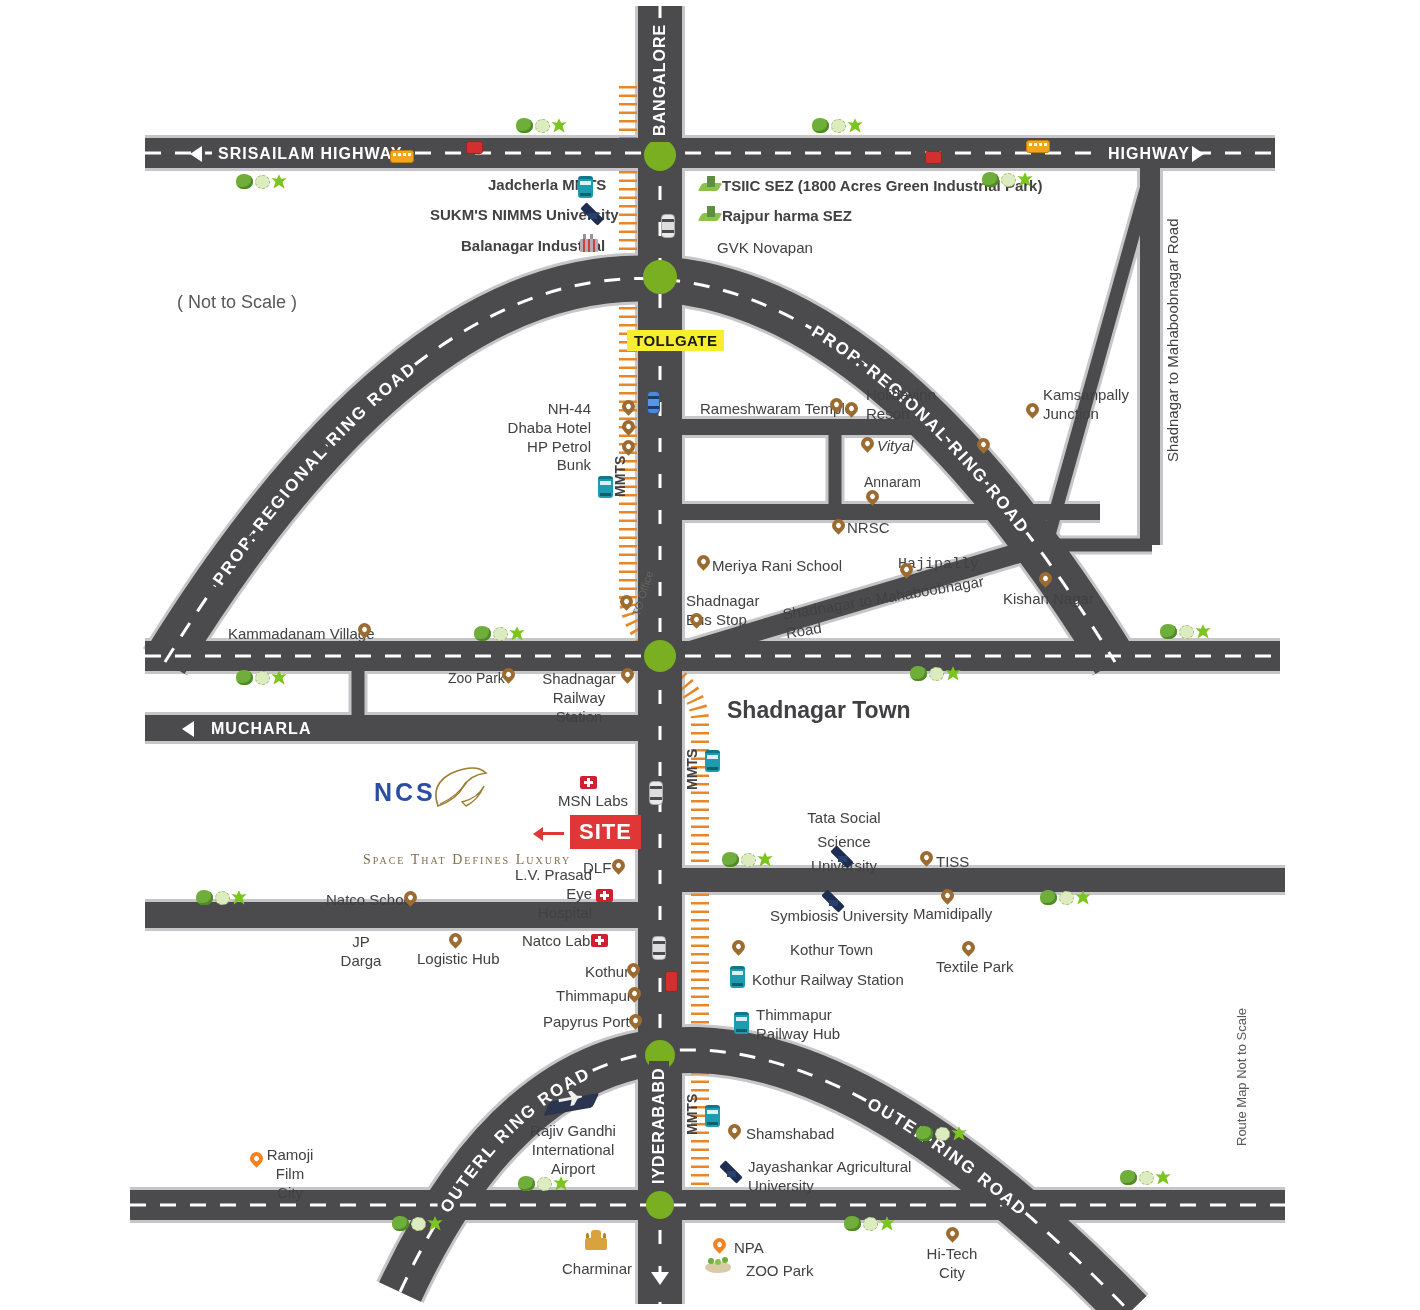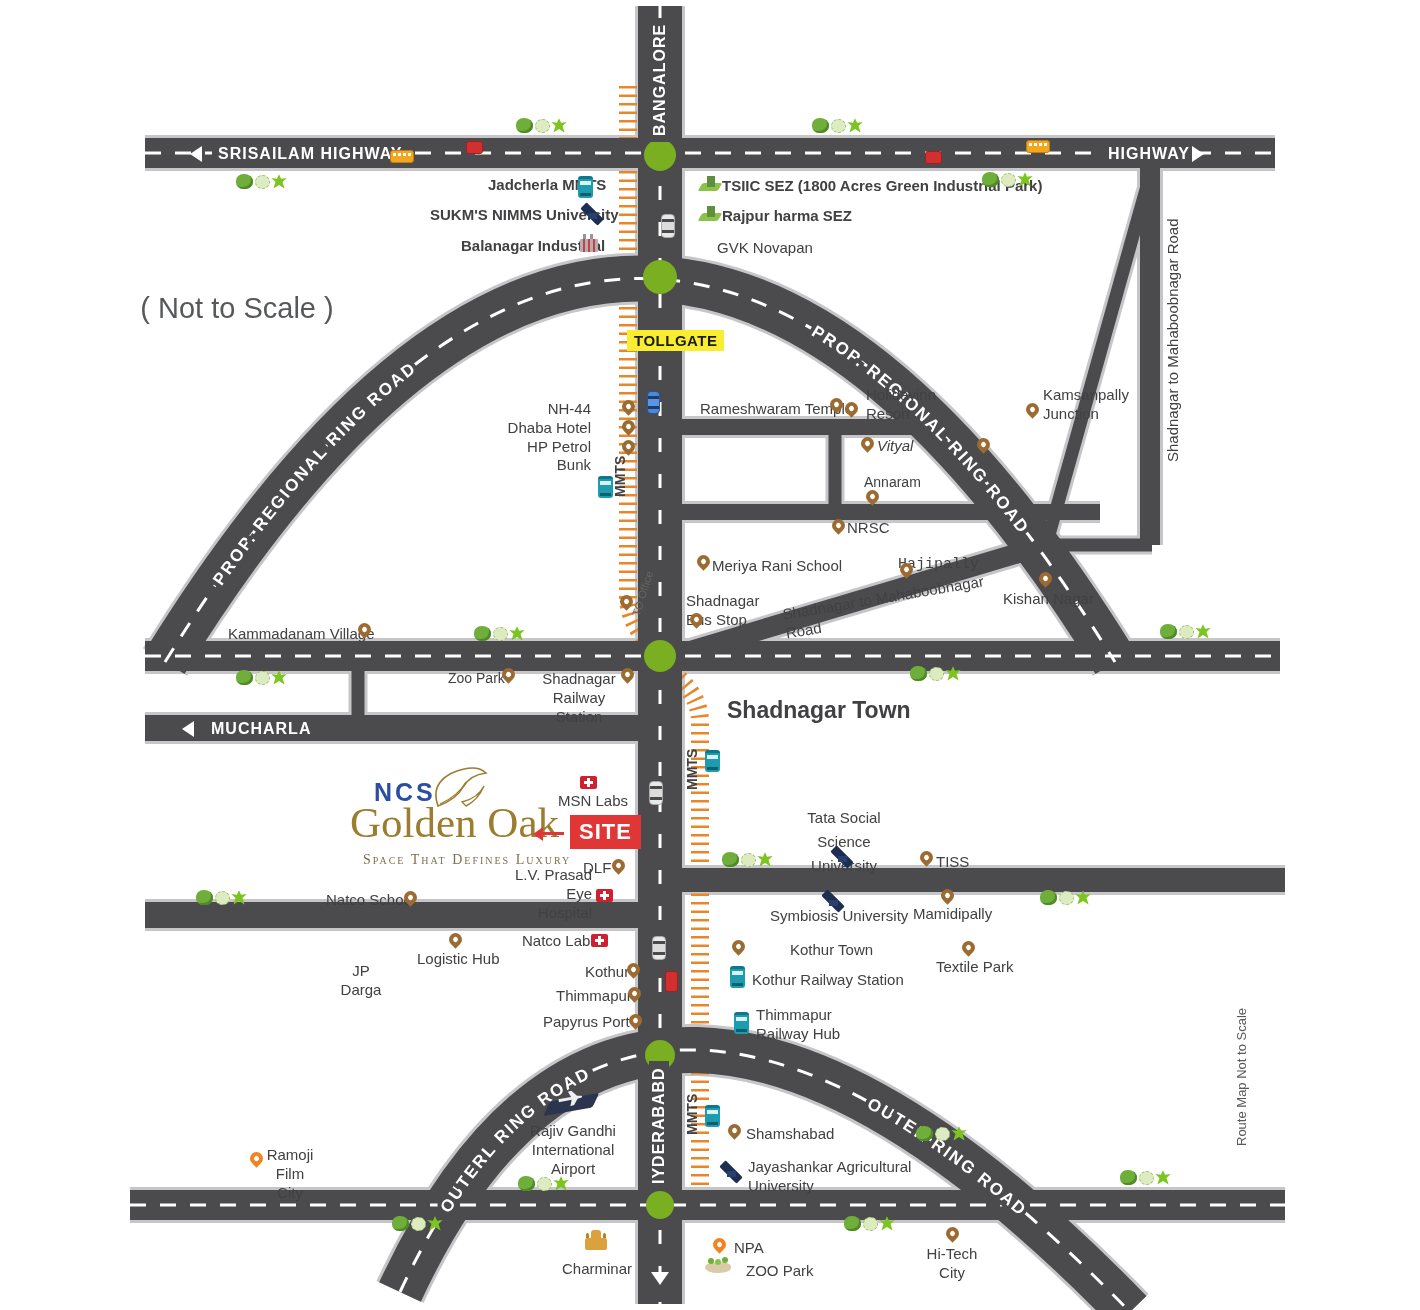--- a/index.html
+++ b/index.html
@@ -10,21 +10,21 @@
        letter-spacing:2px;text-anchor:middle;dominant-baseline:central;
        paint-order:stroke;stroke:#4b4b4d;stroke-width:8px;}
   .lbl{position:absolute;font-size:15px;color:#414042;white-space:pre-line;line-height:1.25;}
   .c{text-align:center;} .r{text-align:right;} 
   .roadname{position:absolute;color:#fff;font-weight:bold;font-size:16px;letter-spacing:1px;
        background:#4b4b4d;padding:1px 6px;white-space:nowrap;}
   .vrot{transform:rotate(-90deg);transform-origin:0 0;white-space:nowrap;}
   .tollgate{position:absolute;background:#f9ed32;color:#1a1a1a;font-weight:bold;font-size:15px;
        padding:2px 7px;letter-spacing:.5px;}
   .heading{position:absolute;font-size:38px;font-weight:bold;color:#a87a45;letter-spacing:1px;}
-  .subheading{position:absolute;font-size:29px;color:#57585a;}
+  .subheading{position:absolute;font-size:18px;color:#57585a;}
   .brand-ncs{position:absolute;font-size:25px;font-weight:bold;color:#2b4ea2;letter-spacing:3px;}
   .brand-name{position:absolute;font-family:"Liberation Serif",serif;font-size:43px;color:#9c7c2f;}
   .brand-tag{position:absolute;font-family:"Liberation Serif",serif;font-size:14px;color:#7d6f4e;
        letter-spacing:2px;font-variant:small-caps;}
   .site{position:absolute;background:#e03636;color:#fff;font-weight:bold;font-size:22px;
        padding:4px 9px;letter-spacing:1px;}
   .site-arrow{position:absolute;width:22px;height:3px;background:#e03636;}
   .site-arrow::before{content:"";position:absolute;left:-9px;top:-5px;border:7px solid transparent;
        border-right:10px solid #e03636;border-left:0;}
   .town{font-size:23px;font-weight:bold;}
@@ -268,36 +268,35 @@
 Railway Station</div>
   <span class="pin" style="left:621px;top:668px;"></span>
   <div class="lbl town" style="left:727px;top:696px;">Shadnagar Town</div>
 
   <div class="brand-ncs" style="left:374px;top:778px;">NCS</div>
   <svg class="leaf-svg" style="left:428px;top:766px;" width="62" height="46" viewBox="0 0 62 46">
     <path d="M10 40 Q2 18 24 7 Q48 -3 58 7 Q42 9 35 21 Q29 33 10 40 Z" fill="none" stroke="#9c7c2f" stroke-width="1.6"></path>
     <path d="M12 38 Q30 30 38 16" fill="none" stroke="#9c7c2f" stroke-width="1.2"></path>
     <path d="M34 36 Q50 32 56 20 Q50 34 38 40 Z" fill="none" stroke="#9c7c2f" stroke-width="1.4"></path>
   </svg>
-  <div class="brand-name" style="left:350px;top:798px;">Golden Oak</div>
   <div class="brand-tag" style="left:363px;top:852px;">Space That Defines Luxury</div>
   <div class="site" style="left:570px;top:815px;">SITE</div>
   <div class="site-arrow" style="left:542px;top:832px;"></div>
 
   <div class="lbl" style="left:558px;top:792px;">MSN Labs</div>
   <span class="med" style="left:580px;top:776px;"></span>
   <div class="lbl" style="left:583px;top:859px;">DLF</div>
   <span class="pin" style="left:612px;top:859px;"></span>
   <div class="lbl r" style="left:510px;top:866px;width:82px;">L.V. Prasad
 Eye Hospital</div>
   <span class="med" style="left:596px;top:889px;"></span>
   <div class="lbl" style="left:326px;top:891px;">Natco School</div>
   <span class="pin" style="left:404px;top:891px;"></span>
 
-  <div class="lbl c" style="left:340px;top:933px;width:42px;margin-top:29px;">JP
+  <div class="lbl c" style="left:340px;top:933px;width:42px;">JP
 Darga</div>
   <div class="lbl" style="left:417px;top:950px;">Logistic Hub</div>
   <span class="pin" style="left:449px;top:933px;"></span>
   <div class="lbl" style="left:522px;top:932px;">Natco Labs</div>
   <span class="med" style="left:591px;top:934px;"></span>
   <div class="lbl" style="left:585px;top:963px;">Kothur</div>
   <span class="pin" style="left:627px;top:963px;"></span>
   <div class="lbl" style="left:556px;top:987px;">Thimmapur</div>
   <span class="pin" style="left:628px;top:987px;"></span>
   <div class="lbl" style="left:543px;top:1013px;">Papyrus Port</div>

